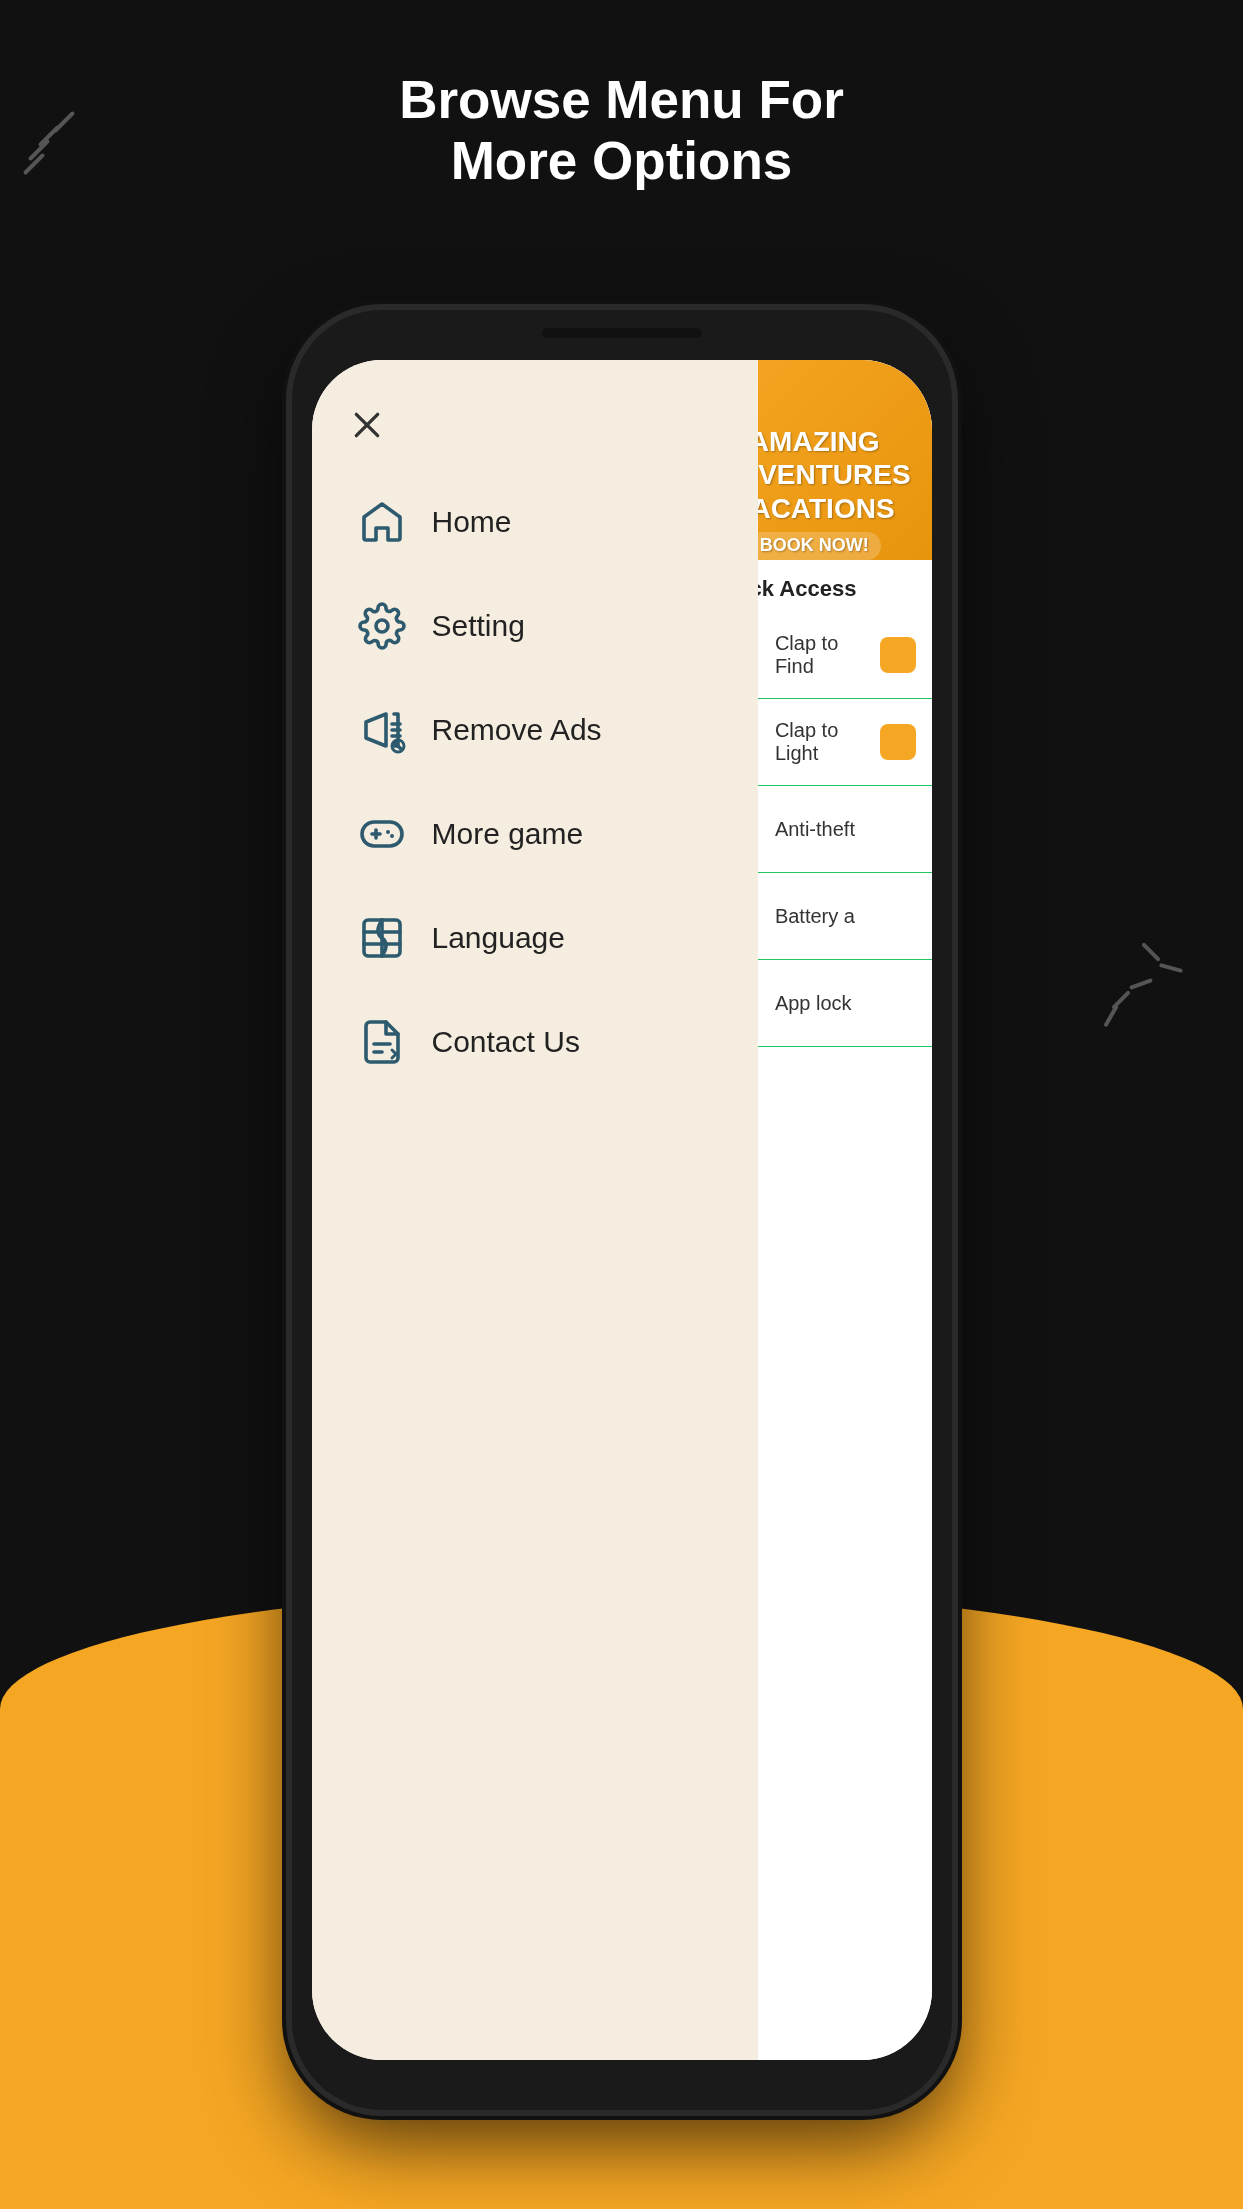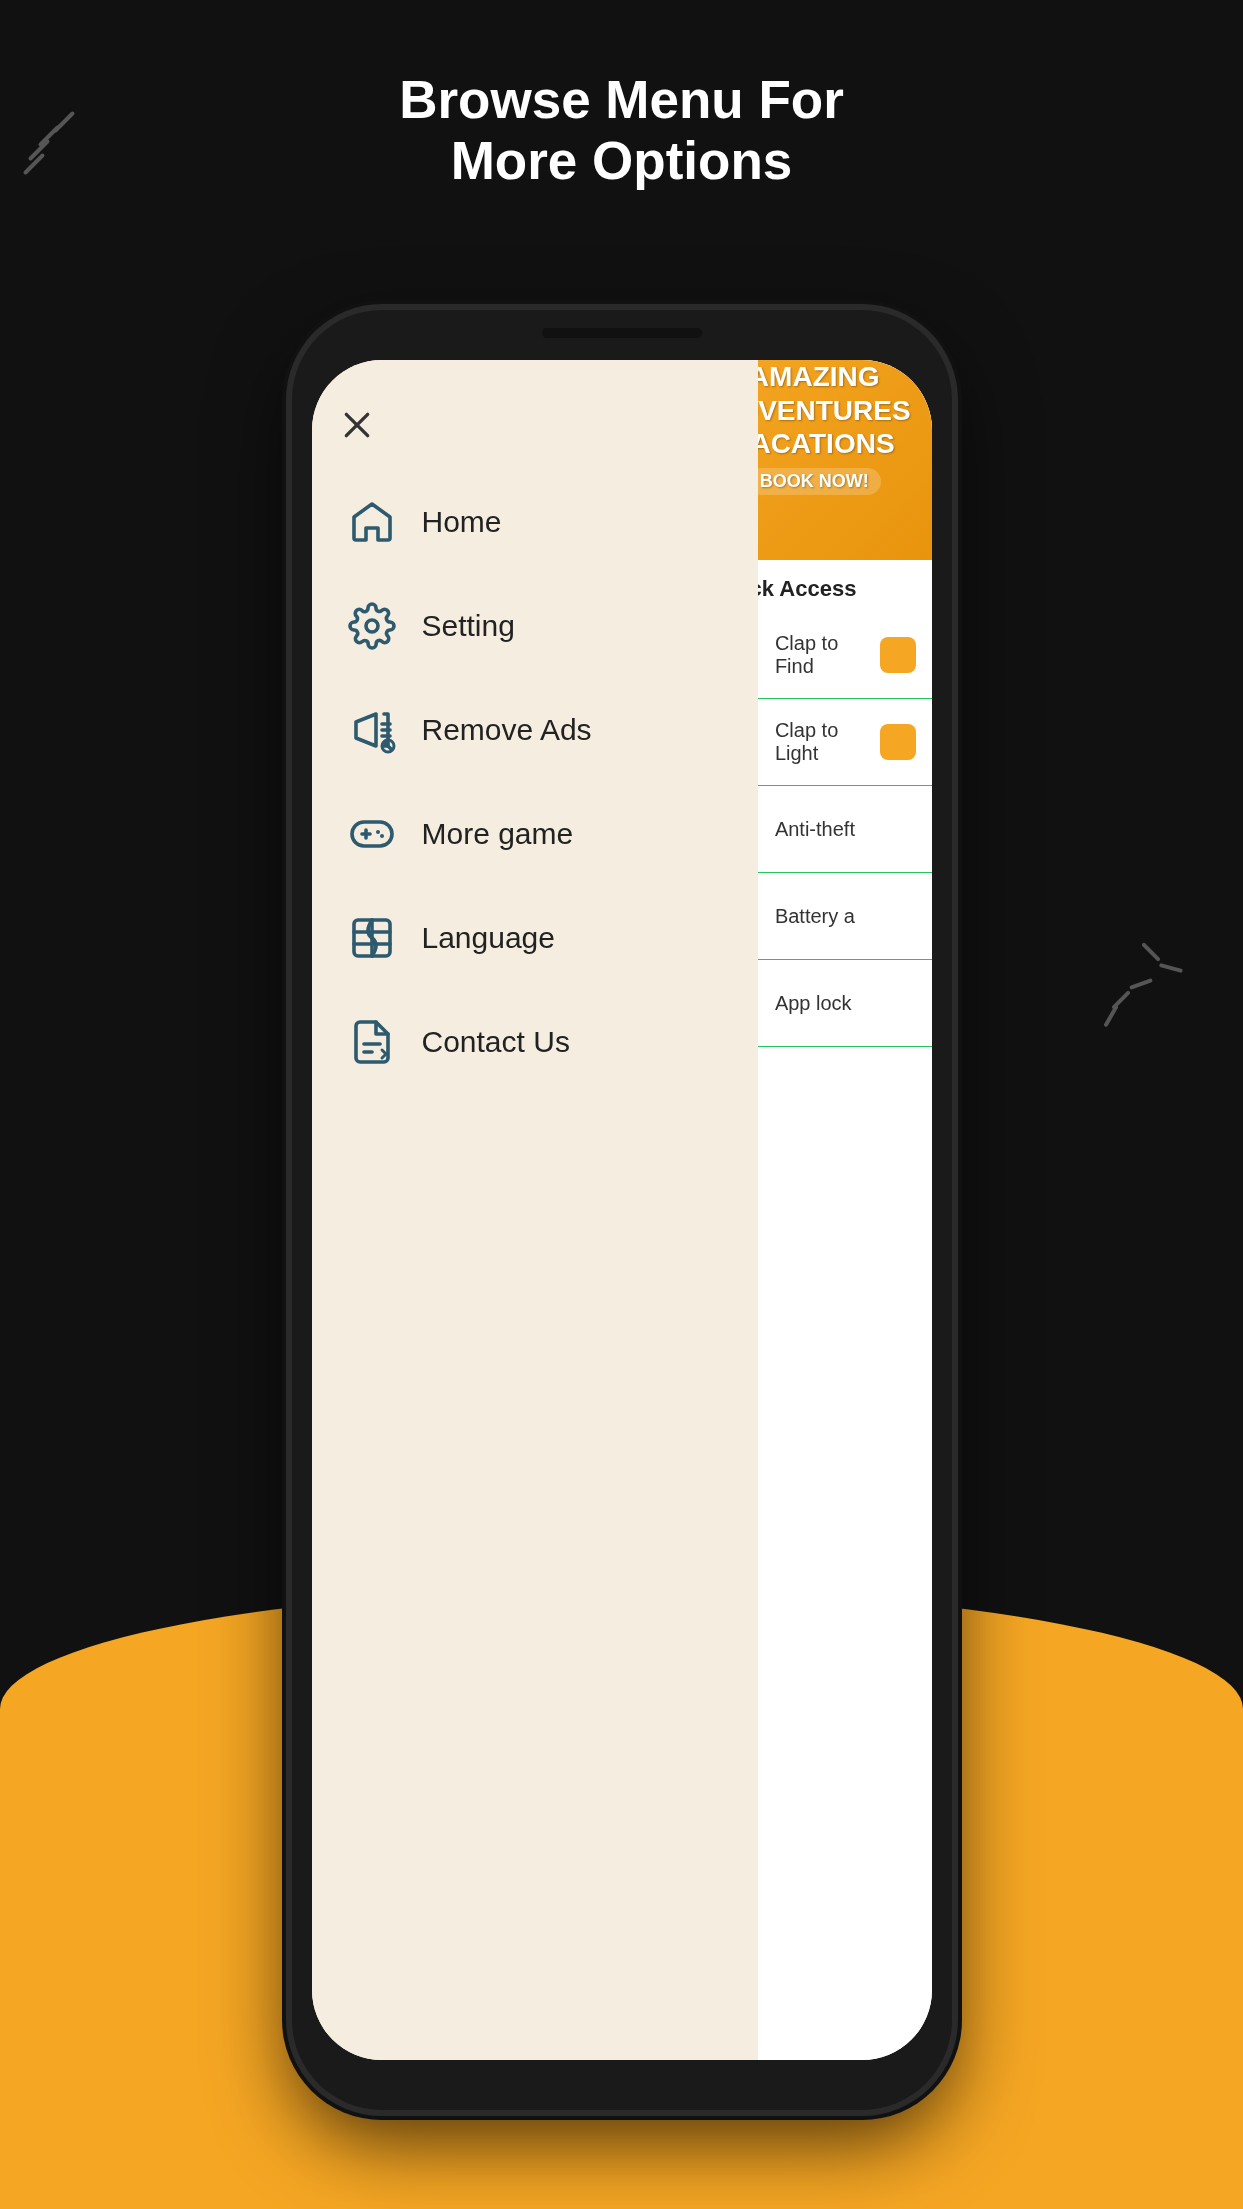--- a/index.html
+++ b/index.html
@@ -140,21 +140,21 @@
 
     
     .menu-drawer {
       position: absolute;
       top: 0;
       left: 0;
       width: 72%;
       height: 100%;
       background: #f5ede0;
       z-index: 5;
-      padding: 40px 20px;
+      padding: 40px 30px;
     }
 
     .close-btn {
       width: 50px;
       height: 50px;
       display: flex;
       align-items: center;
       justify-content: center;
       cursor: pointer;
       margin-bottom: 20px;
@@ -215,21 +215,21 @@
     }
 
     
     .ad-banner {
       width: 100%;
       height: 200px;
       background: linear-gradient(135deg, #F5A623, #e8940d);
       position: relative;
       overflow: hidden;
       display: flex;
-      align-items: flex-start;
+      align-items: flex-end;
       justify-content: center;
     }
 
     .ad-badge {
       position: absolute;
       top: 8px;
       left: 8px;
       background: #7B68EE;
       color: white;
       font-size: 16px;

